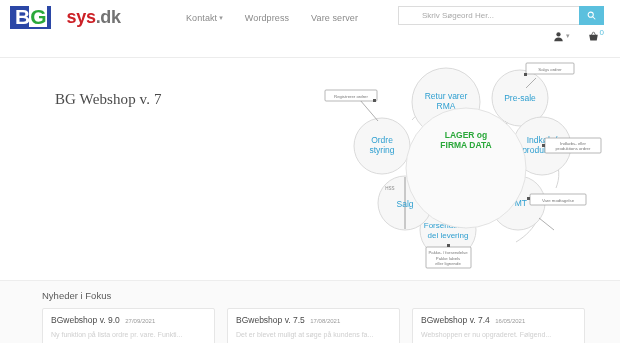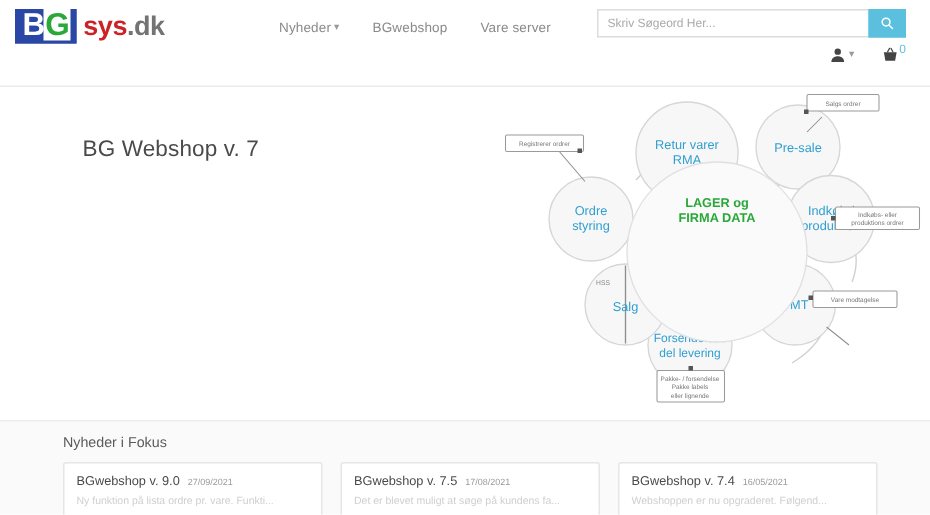--- a/index.html
+++ b/index.html
@@ -51,21 +51,21 @@
     font-weight: bold;
     letter-spacing: -1px;
     background: #ffffff;
     padding: 0 1px;
     font-family: "Liberation Sans", sans-serif;
   }
   .logo-sys {
     color: #cc2127;
     font-size: 18px;
     font-weight: bold;
-    margin-left: 5px;
+    margin-left: 16px;
     letter-spacing: -0.3px;
   }
   .logo-dk {
     color: #737373;
     font-size: 18px;
     font-weight: bold;
     letter-spacing: -0.3px;
   }
 
   .nav {
@@ -97,21 +97,21 @@
     top: 6px;
     display: flex;
     width: 206px;
     height: 19px;
   }
   .search-input {
     flex: 1;
     border: 1px solid #dcdcdc;
     border-right: none;
     font-size: 8px;
-    padding: 0 6px;
+    padding: 0 23px;
     color: #6f6f6f;
     outline: none;
     font-family: "Liberation Sans", sans-serif;
     background: #fff;
   }
   .search-input::placeholder { color: #a9a9a9; }
   .search-btn {
     width: 25px;
     background: #5bc0de;
     border: 1px solid #5bc0de;
@@ -156,32 +156,33 @@
     left: 55px;
     top: 33px;
     width: 275px;
   }
   .hero-title {
     font-size: 15px;
     font-weight: normal;
     color: #4a4a4a;
     margin-bottom: 28px;
     letter-spacing: .1px;
+    font-family: Liberation Serif, serif;
   }
   .hero-p {
     font-size: 8.5px;
     line-height: 1.65;
     color: #6b6b6b;
     margin-bottom: 10px;
   }
 
   
   .diagram {
     position: absolute;
-    left: 332px;
+    left: 320px;
     top: 0px;
     width: 288px;
     height: 222px;
     text-align: center;
   }
   .diagram svg { display: block; }
 
   
   .news {
     position: relative;
@@ -238,23 +239,23 @@
     <span class="logo-box">
       <span class="logo-b">B</span>
       <span class="logo-g">G</span>
     </span>
     <span class="logo-sys">sys</span>
     <span class="logo-dk">.dk</span>
   </div>
 
   <div class="nav">
     <div class="nav-item">
-      <span>Nyheder</span><span class="caret">▾</span>
-    </div>
-    <div class="nav-item">BGwebshop</div>
+      <span>Kontakt</span><span class="caret">▾</span>
+    </div>
+    <div class="nav-item">Wordpress</div>
     <div class="nav-item">Vare server</div>
   </div>
 
   <div class="search-wrap">
     <input class="search-input" type="text" placeholder="Skriv Søgeord Her..." style="">
     <div class="search-btn">
       <svg width="9" height="9" viewBox="0 0 16 16">
         <circle cx="6.6" cy="6.6" r="4.6" fill="none" stroke="#fff" stroke-width="1.8"></circle>
         <line x1="10.2" y1="10.2" x2="14.2" y2="14.2" stroke="#fff" stroke-width="1.8" stroke-linecap="round"></line>
       </svg>

